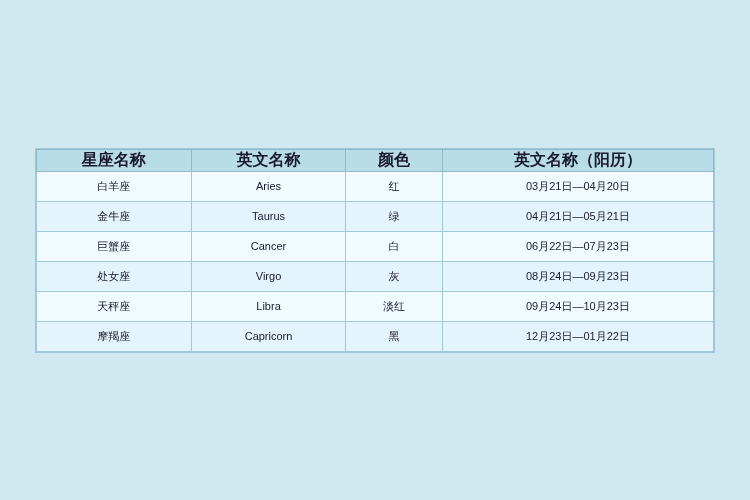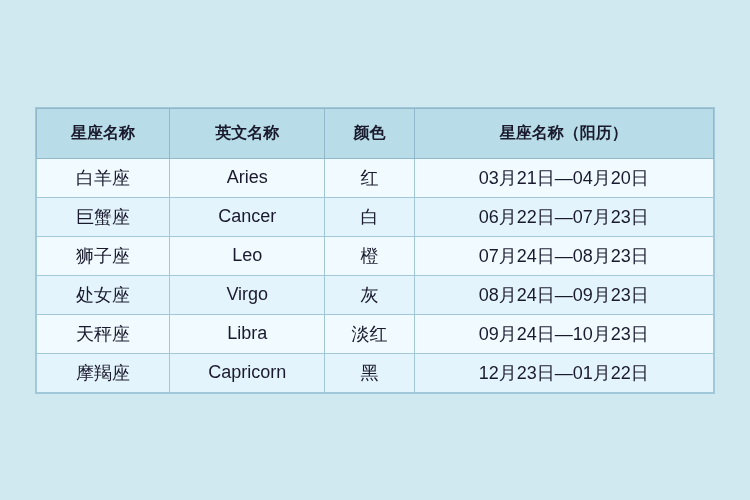--- a/index.html
+++ b/index.html
@@ -28,40 +28,40 @@
       width: 100%;
       border-collapse: collapse;
     }
 
     thead tr {
       background-color: #b8dce8;
     }
 
     thead th {
       border: 1px solid #90b8c8;
-      padding: 14px 10px;
+      padding: 0 10px;
       text-align: center;
       font-size: 16px;
       font-weight: bold;
       color: #1a1a2e;
     }
 
     tbody tr {
       background-color: #f0faff;
     }
 
     tbody tr:nth-child(even) {
       background-color: #e4f4fc;
     }
 
     tbody td {
       border: 1px solid #a0c8d8;
       padding: 7px 10px;
       text-align: center;
-      font-size: 18px;
+      font-size: 11px;
       color: #1a1a2e;
     }
 
     tbody td:first-child {
       font-weight: normal;
     }
 
     tbody td:nth-child(2) {
       font-style: normal;
       margin-left: 42px;
@@ -70,41 +70,41 @@
 </head>
 <body>
 
 <div class="table-container">
   <table>
     <thead>
       <tr>
         <th>星座名称</th>
         <th>英文名称</th>
         <th>颜色</th>
-        <th>星座名称（阳历）</th>
+        <th>英文名称（阳历）</th>
       </tr>
     </thead>
     <tbody id="table-body">
     <tr>
           <td>白羊座</td>
           <td>Aries</td>
           <td>红</td>
           <td>03月21日—04月20日</td>
         </tr>
         <tr>
+          <td>金牛座</td>
+          <td>Taurus</td>
+          <td>绿</td>
+          <td>04月21日—05月21日</td>
+        </tr>
+        <tr>
           <td>巨蟹座</td>
           <td>Cancer</td>
           <td>白</td>
           <td>06月22日—07月23日</td>
-        </tr>
-        <tr>
-          <td>狮子座</td>
-          <td>Leo</td>
-          <td>橙</td>
-          <td>07月24日—08月23日</td>
         </tr>
         <tr>
           <td>处女座</td>
           <td>Virgo</td>
           <td>灰</td>
           <td>08月24日—09月23日</td>
         </tr>
         <tr>
           <td>天秤座</td>
           <td>Libra</td>

